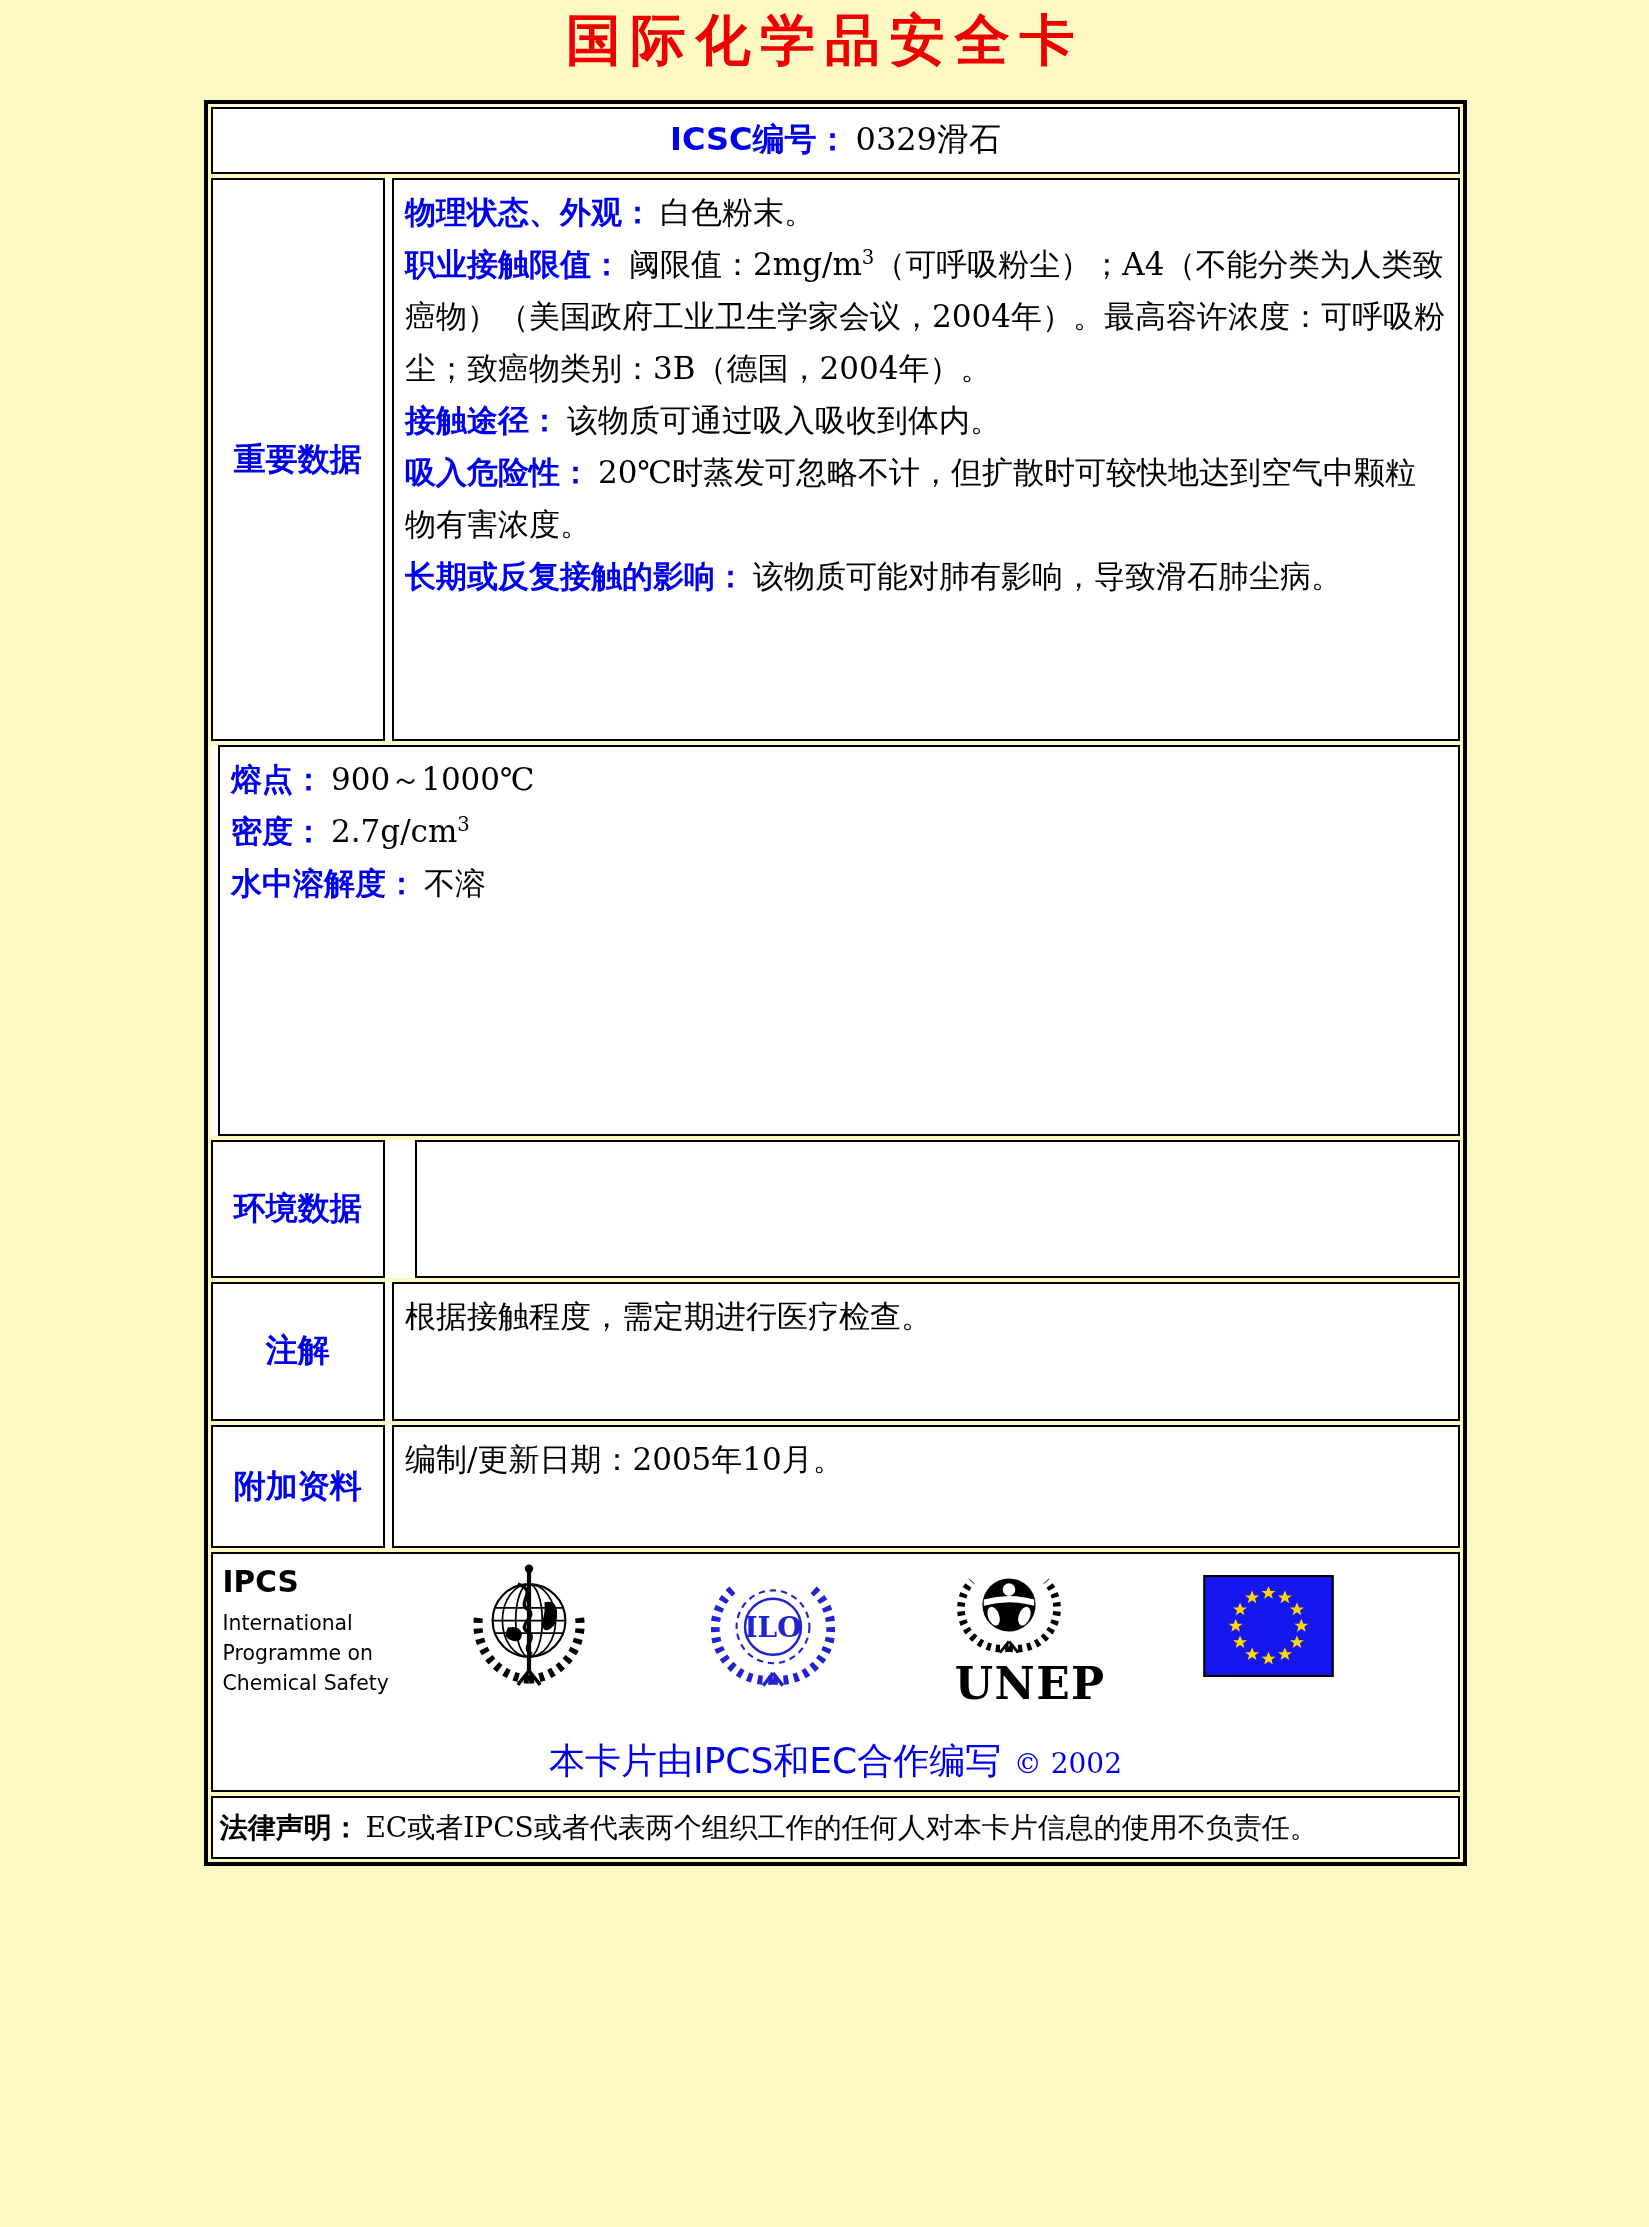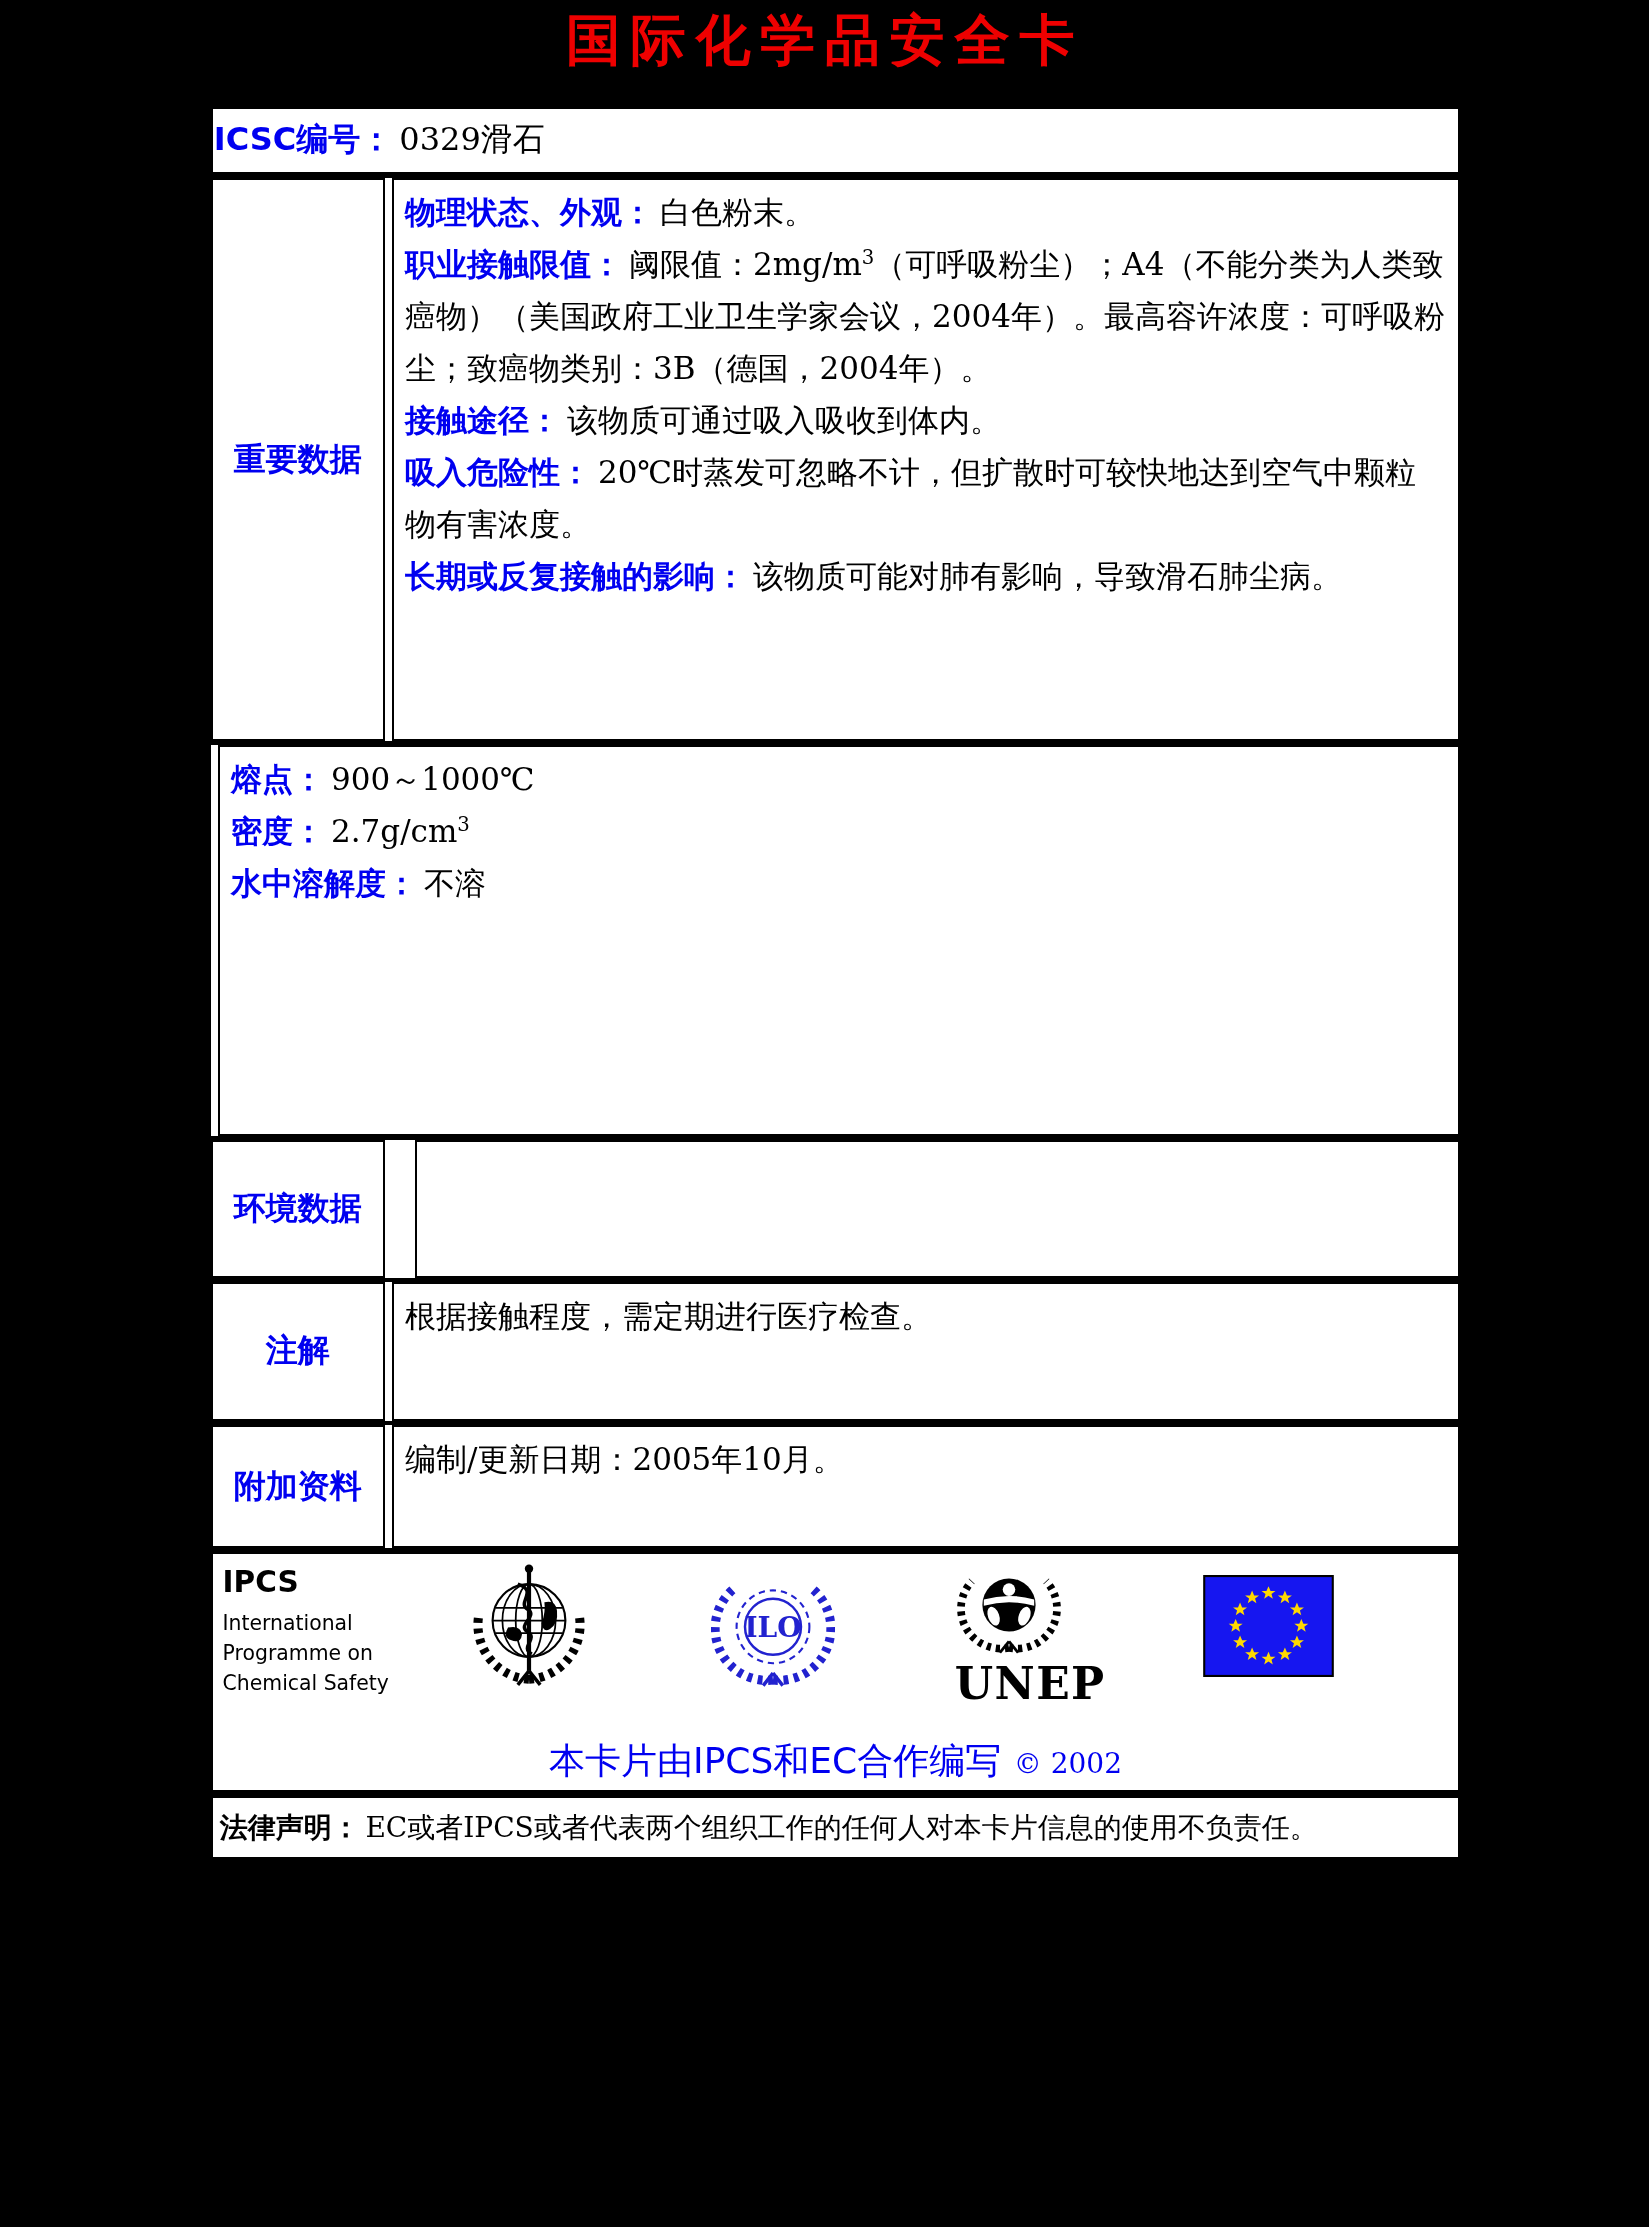--- a/index.html
+++ b/index.html
@@ -1,26 +1,26 @@
 <!DOCTYPE html>
 <html style="font-size:11.2px"><head>
 <meta charset="utf-8">
 <style>
   html,body{margin:0;padding:0;background:#ffffff;}
-  .page{position:relative;width:1650px;height:2227px;background:#000000;
+  .page{position:relative;width:1650px;height:2227px;background:#fef9c3;
         font-family:"DejaVu Serif",serif;color:#000;}
   .page-title{position:absolute;top:4.2px;left:0;width:100%;text-align:center;
         font-family:"DejaVu Sans",sans-serif;font-weight:bold;font-size:55px;
         letter-spacing:9.8px;color:#ee0000;}
   .card{position:absolute;left:204px;top:100px;width:1263px;height:1766px;
         border:4.2px solid #000;box-sizing:border-box;padding:2.8px;
         display:flex;flex-direction:column;}
   .row{border:2.1px solid #000;box-sizing:border-box;margin-bottom:4.2px;background:#fff;}
   .row:last-child{margin-bottom:0;}
-  .row-header{height:69px;display:flex;align-items:center;justify-content:flex-start;
+  .row-header{height:69px;display:flex;align-items:center;justify-content:center;
         padding:0 1px;font-size:32px;}
   .split{border:none;display:flex;}
   .label-box{width:174px;flex:none;border:2.1px solid #000;box-sizing:border-box;
         display:flex;align-items:center;justify-content:center;
         font-family:"DejaVu Sans",sans-serif;font-weight:bold;font-size:32px;color:#0000f0;}
   .content-box{flex:1;margin-left:7px;border:2.1px solid #000;box-sizing:border-box;
         padding:5.6px 11.2px;font-size:31px;line-height:52px;}
   .content-box p{margin:0;}
   .blabel{font-family:"DejaVu Sans",sans-serif;font-weight:bold;color:#0000f0;margin-right:7px;}
   .serif{font-family:"DejaVu Serif",serif;color:#000;}

